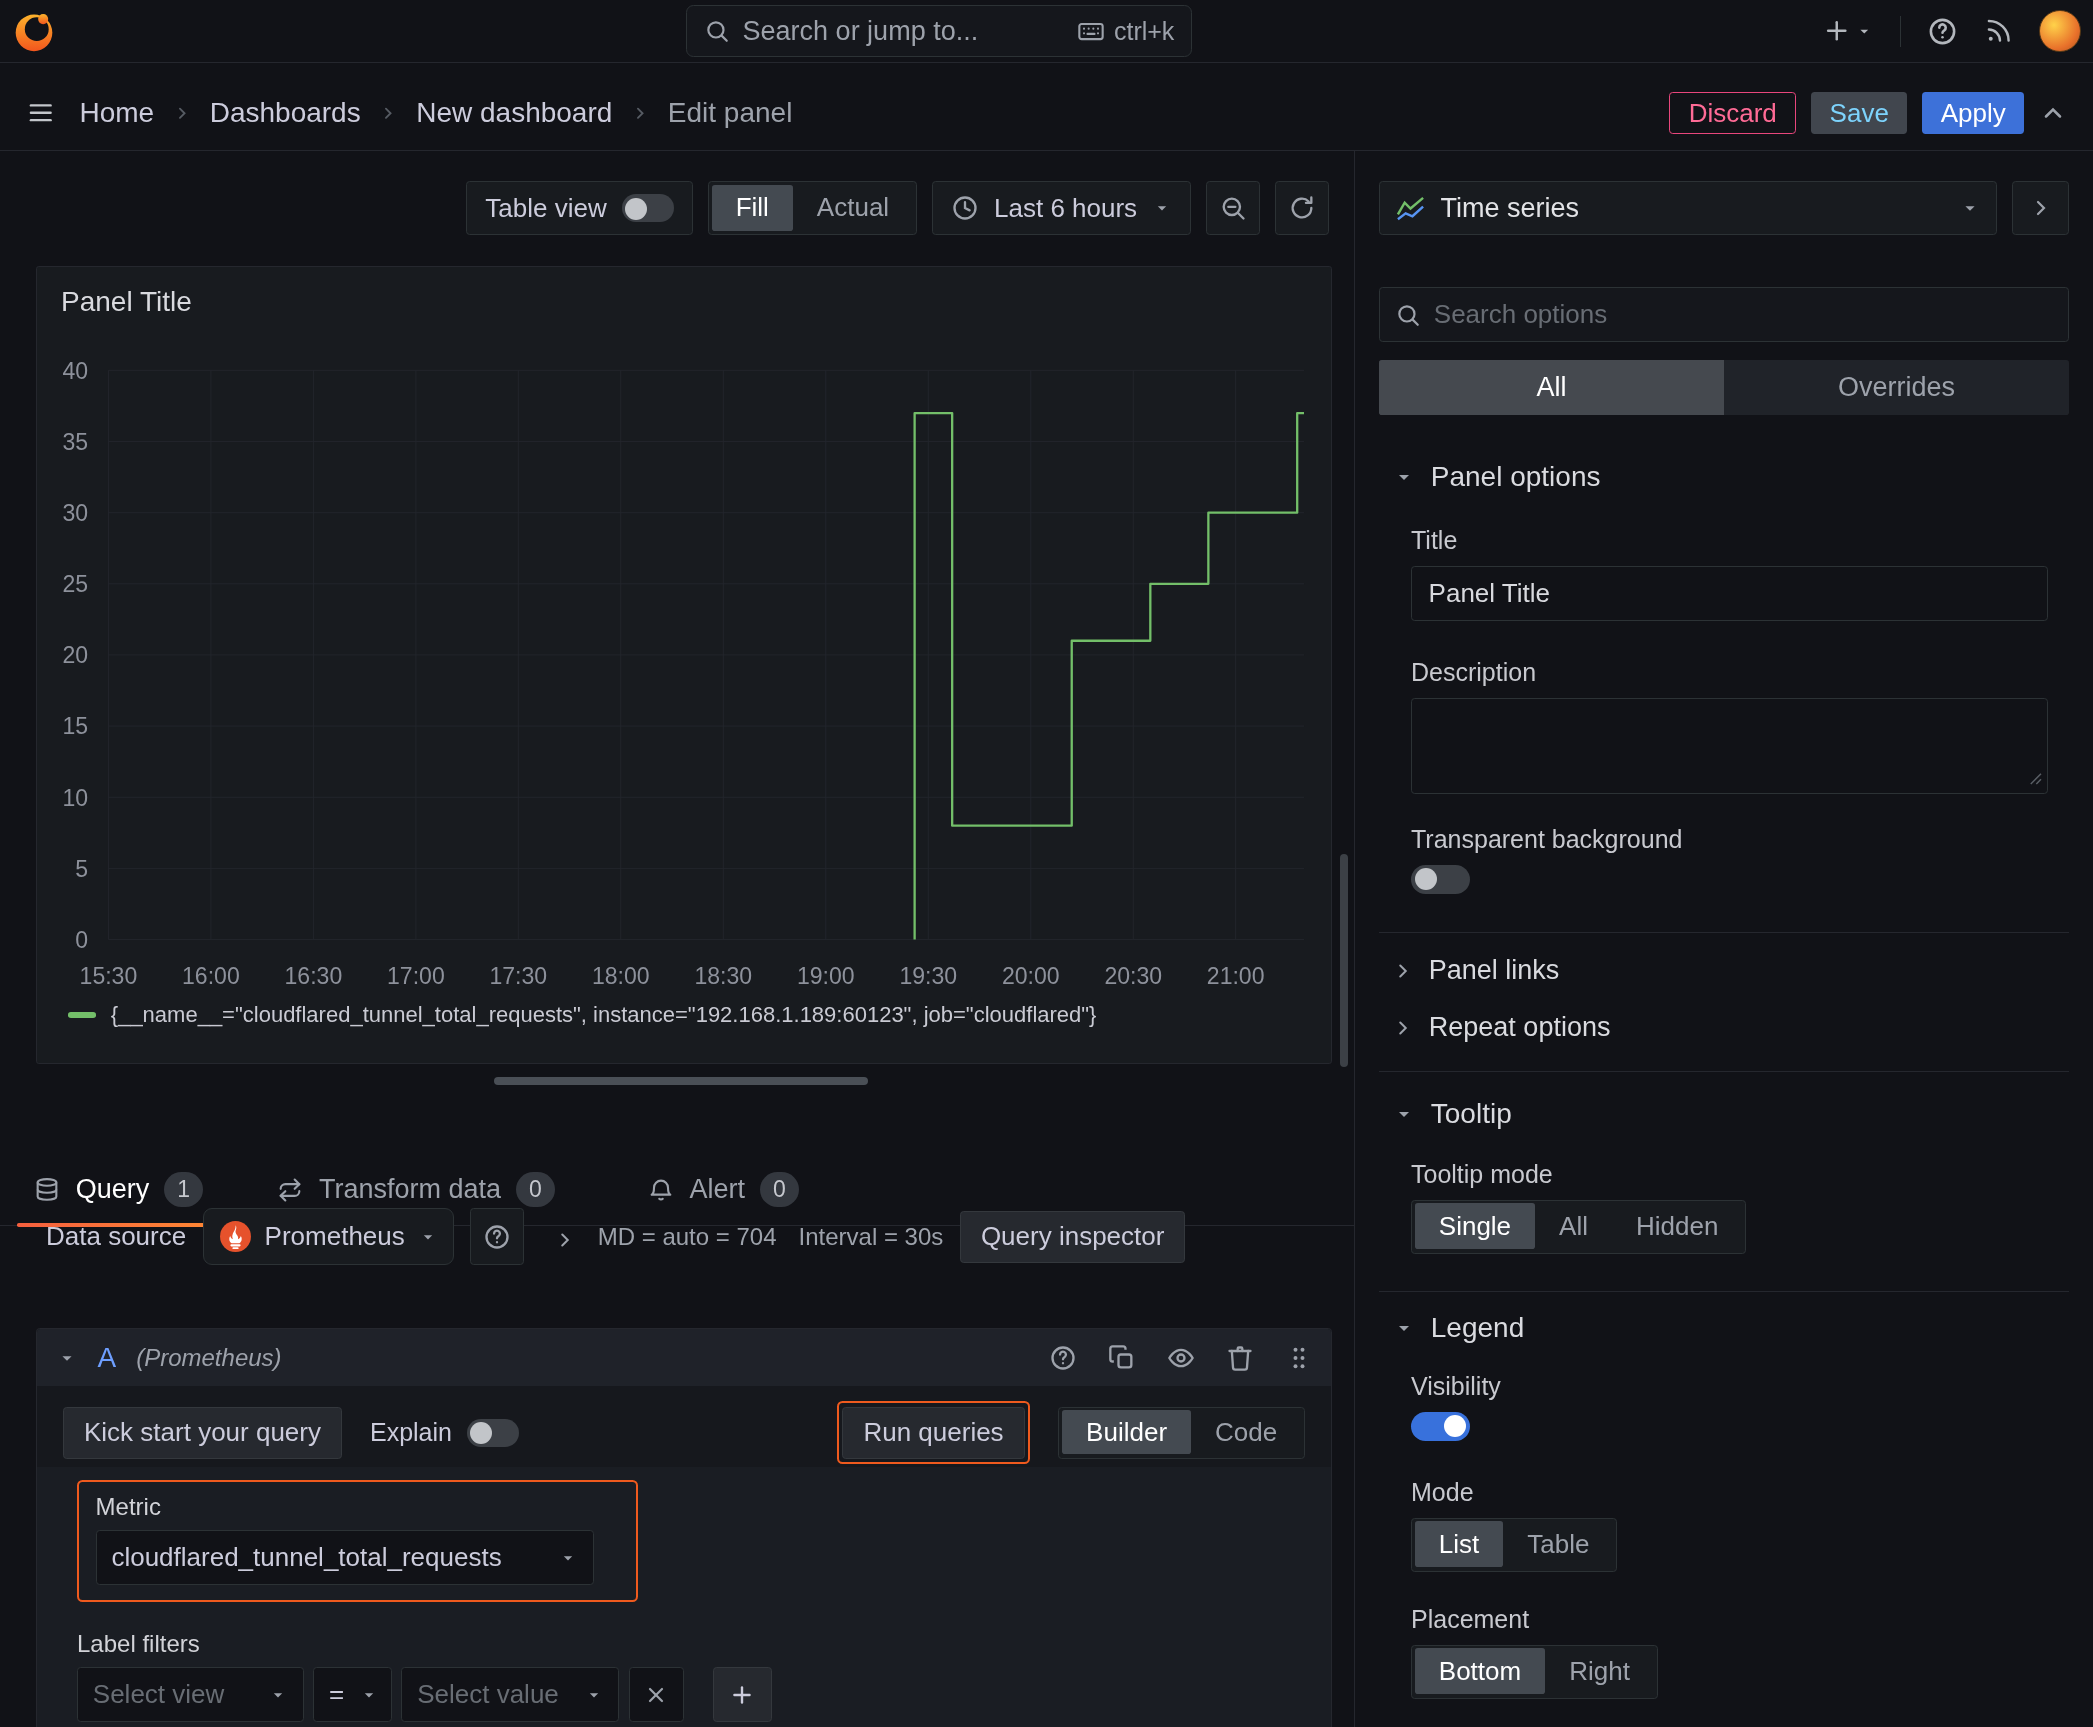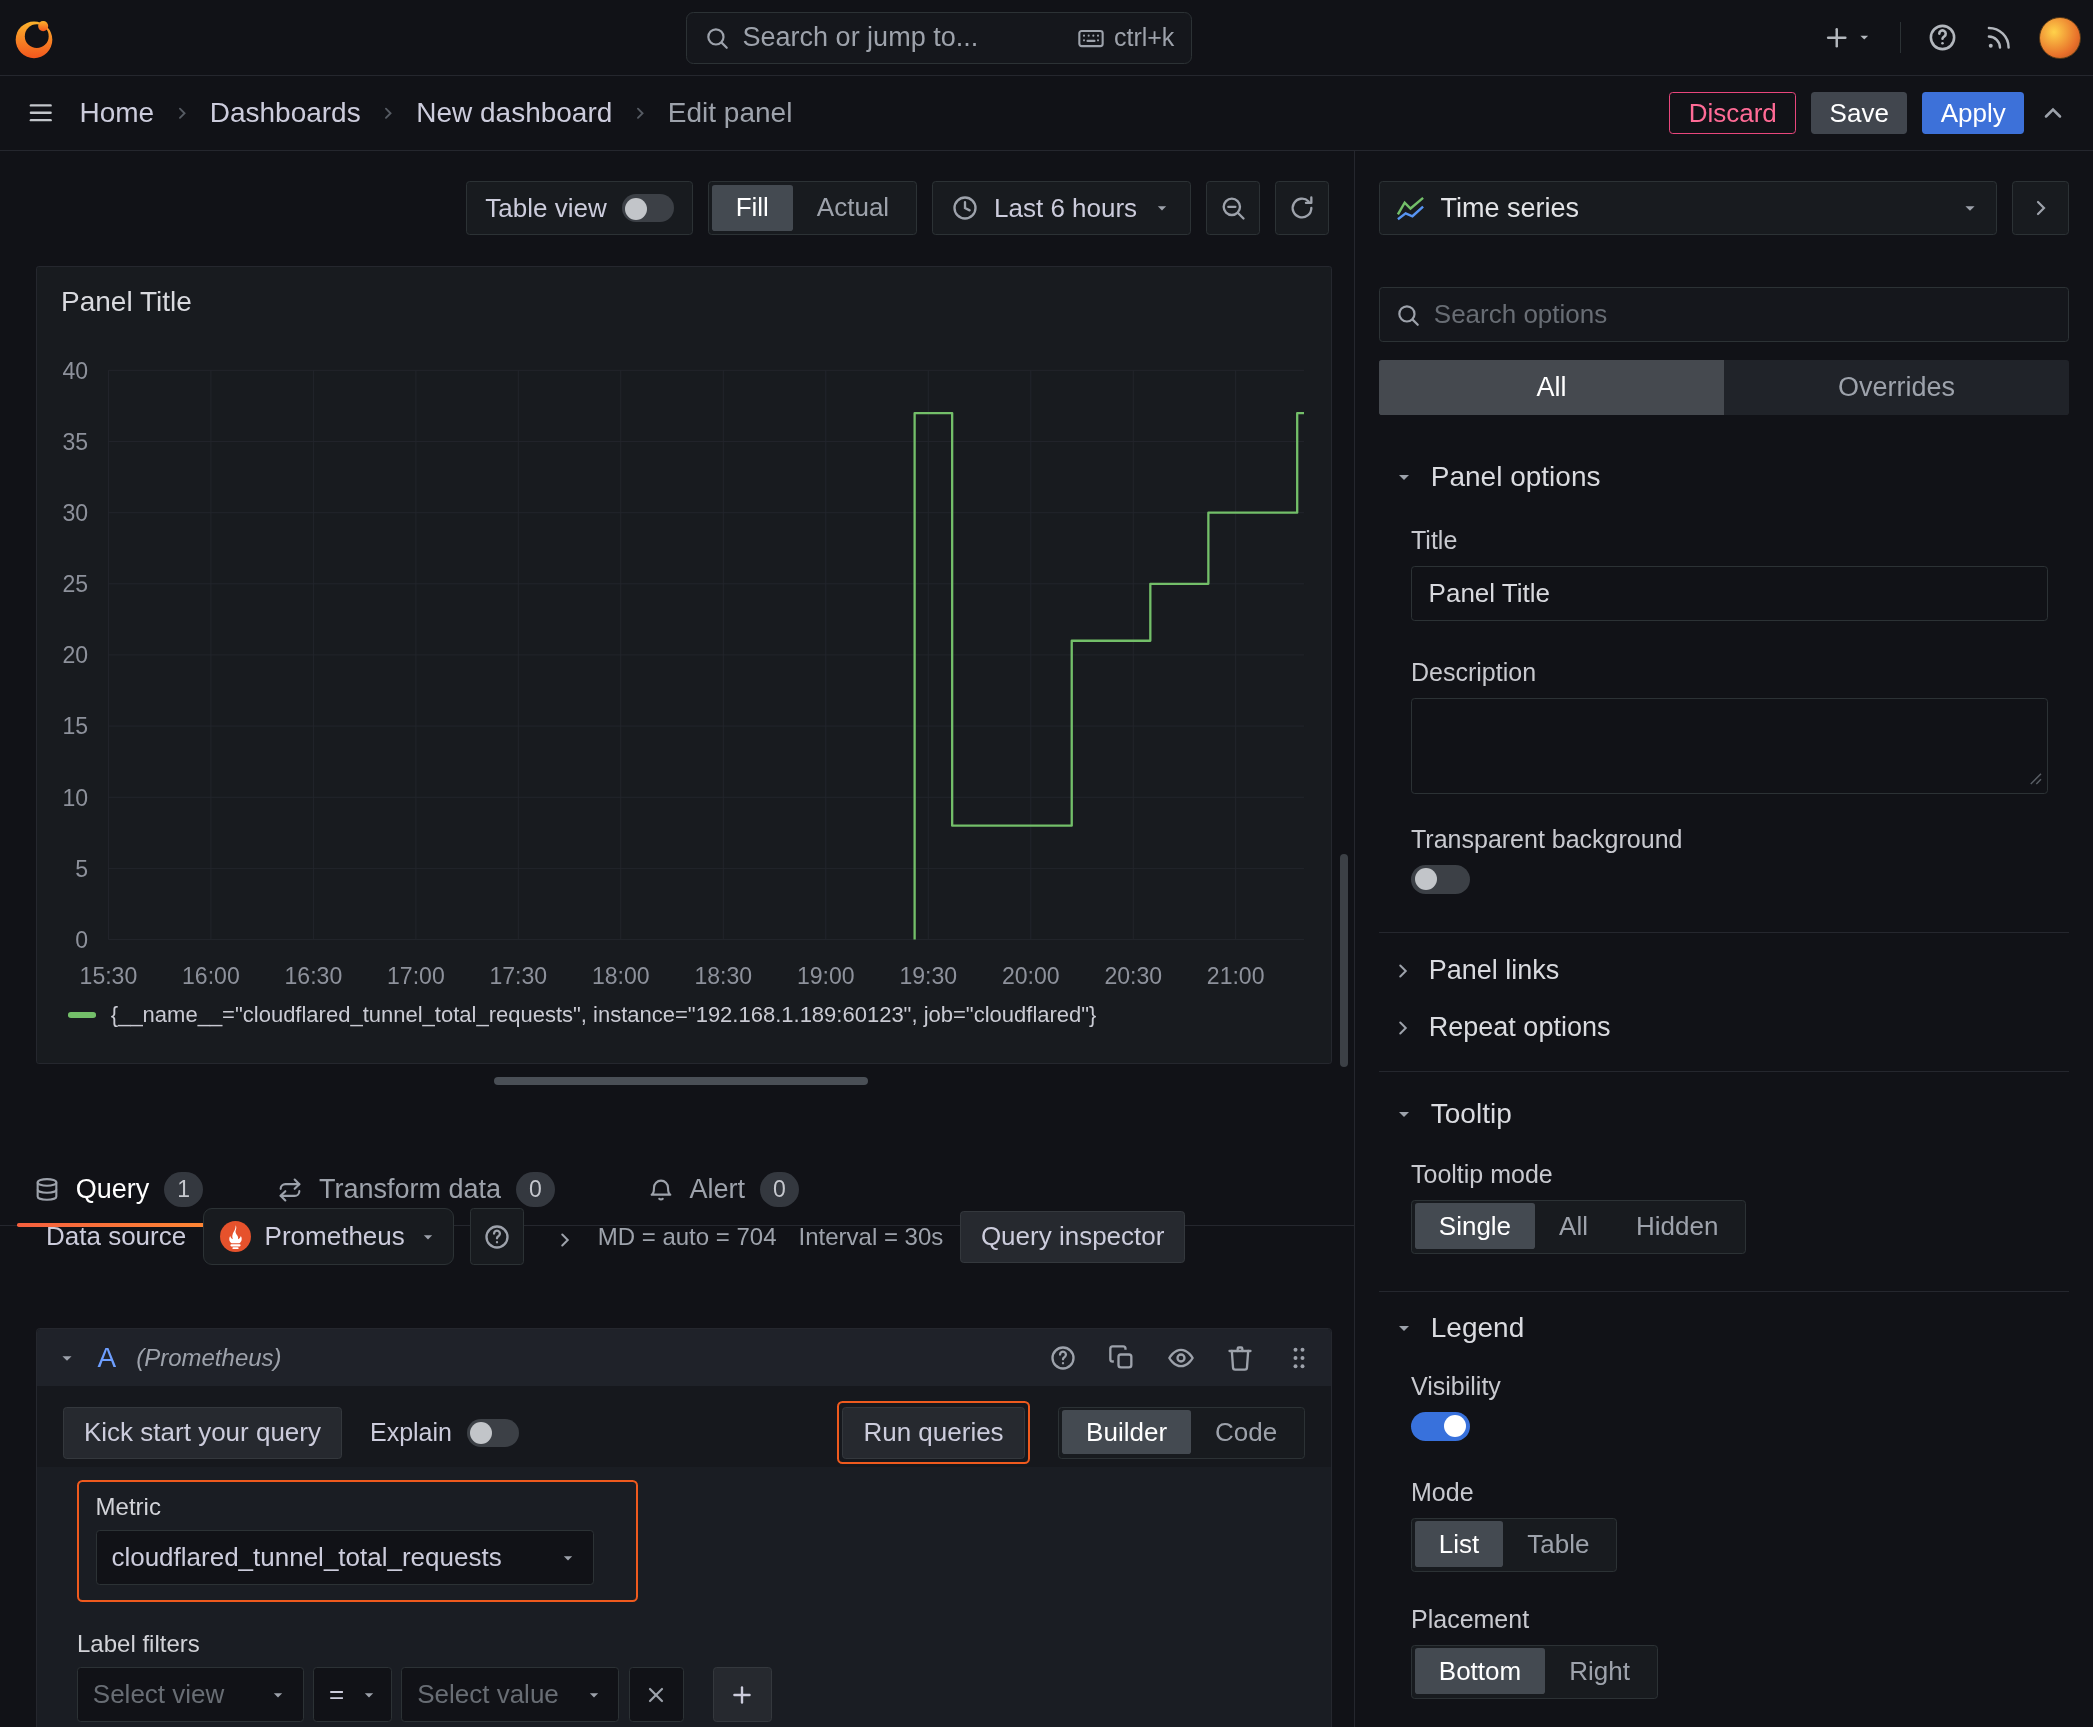--- a/index.html
+++ b/index.html
@@ -13,21 +13,21 @@
   html,body{width:2093px;height:1728px}
   body{position:relative;overflow:hidden;background:var(--bg);color:var(--txt);
        font-family:"Liberation Sans",sans-serif;font-size:26px}
   svg{display:block;flex:none}
   button{font:inherit;color:inherit;background:none;border:none;cursor:pointer}
   input,textarea{font:inherit}
   .icon{color:var(--txt2)}
   .sp{flex:1}
 
   
-  .topnav{position:absolute;top:0;left:0;right:0;height:76px;display:flex;align-items:center;
+  .topnav{position:absolute;top:0;left:0;right:0;height:63px;display:flex;align-items:center;
           padding:0 12px;border-bottom:0.9px solid var(--line2);background:var(--bg)}
   .searchbox{display:flex;align-items:center;gap:13px;padding:0 16.6px;width:506px;height:52px;
              background:#15171c;border:0.9px solid var(--line);border-radius:7.4px;color:var(--txt2)}
   .searchbox input{flex:1;background:transparent;border:none;outline:none;color:var(--txt);font-size:27px;min-width:0}
   .searchbox input::placeholder{color:var(--txt2)}
   .kbd-hint{display:flex;align-items:center;gap:9.2px;font-size:25px;color:var(--txt2)}
   .topnav-right{display:flex;align-items:center;gap:26px}
   .iconbtn{display:flex;align-items:center;gap:3.7px;color:#b3b7bd}
   .vdiv{width:0.9px;height:31px;background:var(--line)}
   .avatar{width:42px;height:42px;border-radius:50%;
@@ -35,21 +35,21 @@
 
   
   .subnav{position:absolute;top:76px;left:0;right:0;height:75px;display:flex;align-items:center;
           gap:24px;padding:0 26px;border-bottom:0.9px solid var(--line2)}
   .crumbs{display:flex;align-items:center;gap:18.5px;font-size:28px}
   .crumb{color:var(--txt)}
   .crumb.dim{color:var(--txt2)}
   .subnav-actions{margin-left:auto;display:flex;align-items:center;gap:14.8px}
   .btn{height:42px;padding:0 18.5px;border-radius:3.7px;display:inline-flex;align-items:center;justify-content:center;font-size:26px}
   .btn-discard{border:0.9px solid var(--pink);color:#ff6b96}
-  .btn-save{background:#41464e;color:#ffffff}
+  .btn-save{background:#41464e;color:#7dd3fc}
   .btn-apply{background:var(--blue);color:#fff}
 
   
   .left-pane{position:absolute;top:150px;left:0;width:1354px;bottom:0}
   .options-pane{position:absolute;top:150px;left:1354px;right:0;bottom:0;border-left:0.9px solid var(--line2);overflow:hidden}
 
   
   .left-toolbar{position:absolute;top:31px;right:25px;display:flex;align-items:center;gap:14.8px}
   .tool{height:54px;border:0.9px solid var(--line);border-radius:3.7px;background:var(--panel);
         display:flex;align-items:center;gap:14.8px;padding:0 18.5px;font-size:26px;color:var(--txt)}

